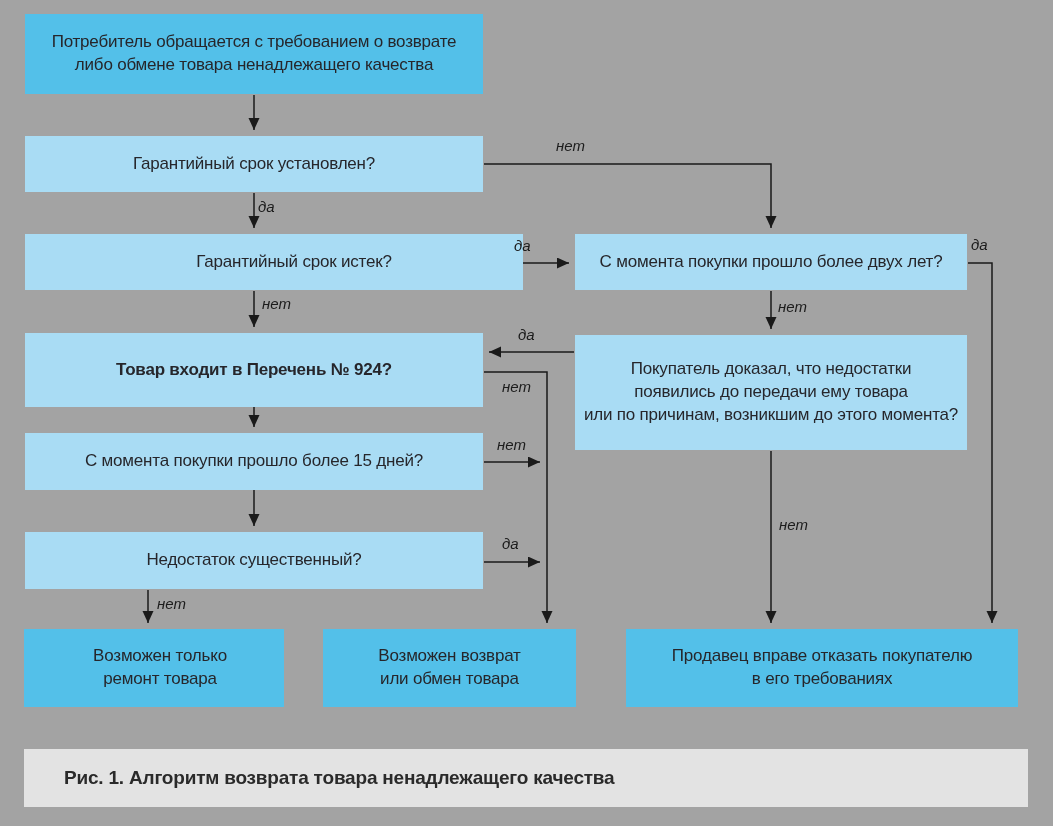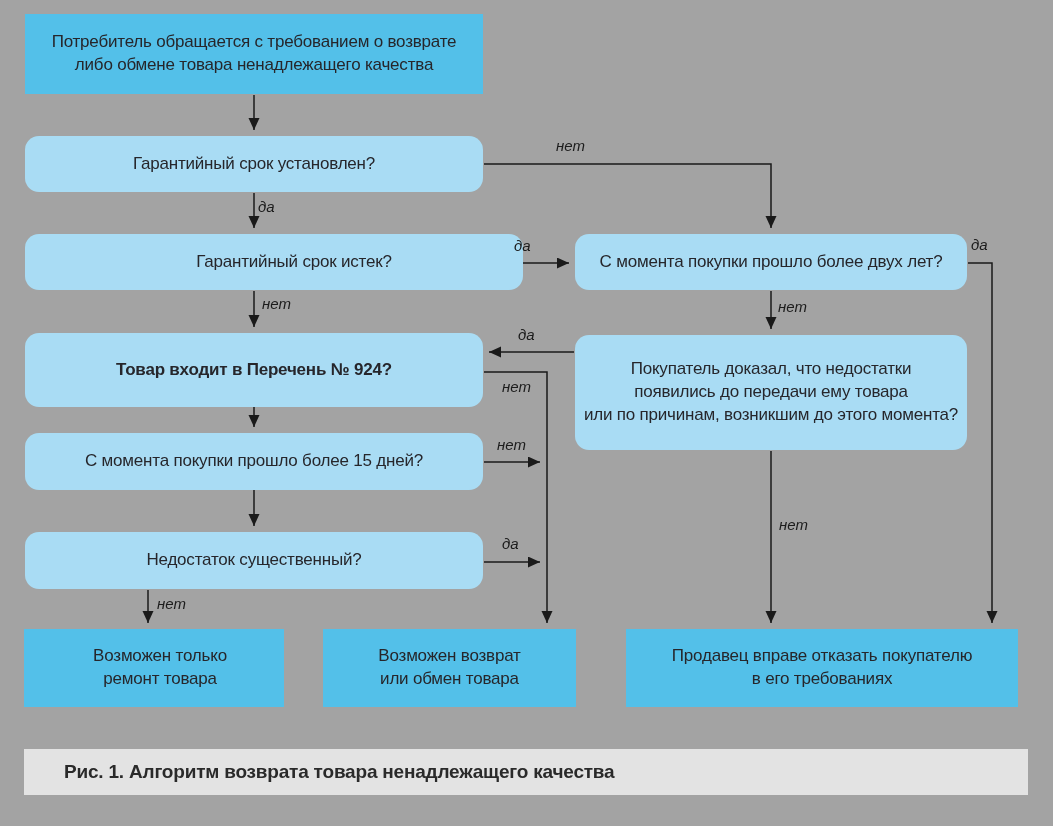--- a/index.html
+++ b/index.html
@@ -23,34 +23,34 @@
     flex-direction: column;
     justify-content: center;
     align-items: center;
     text-align: center;
     font-size: 17px;
     line-height: 1.34;
     color: #26262b;
     letter-spacing: -0.2px;
   }
   .node.dark  { background: #53c0e9; }
-  .node.light { background: #a9dcf4; border-radius: 14px; }
+  .node.light { background: #a9dcf4; }
   .nline { display: block; white-space: nowrap; }
   .elabel {
     position: absolute;
     font-style: italic;
     font-size: 15px;
     line-height: 1;
     color: #1c1c1c;
     letter-spacing: 0;
   }
   .caption-bar {
     position: absolute;
     left: 24px; top: 749px;
-    width: 1004px; height: 46px;
+    width: 1004px; height: 58px;
     background: #e3e3e3;
     display: flex;
     align-items: center;
     box-sizing: border-box;
     padding-left: 40px;
   }
   .caption-text {
     font-weight: bold;
     font-size: 19px;
     color: #2a2a2a;

